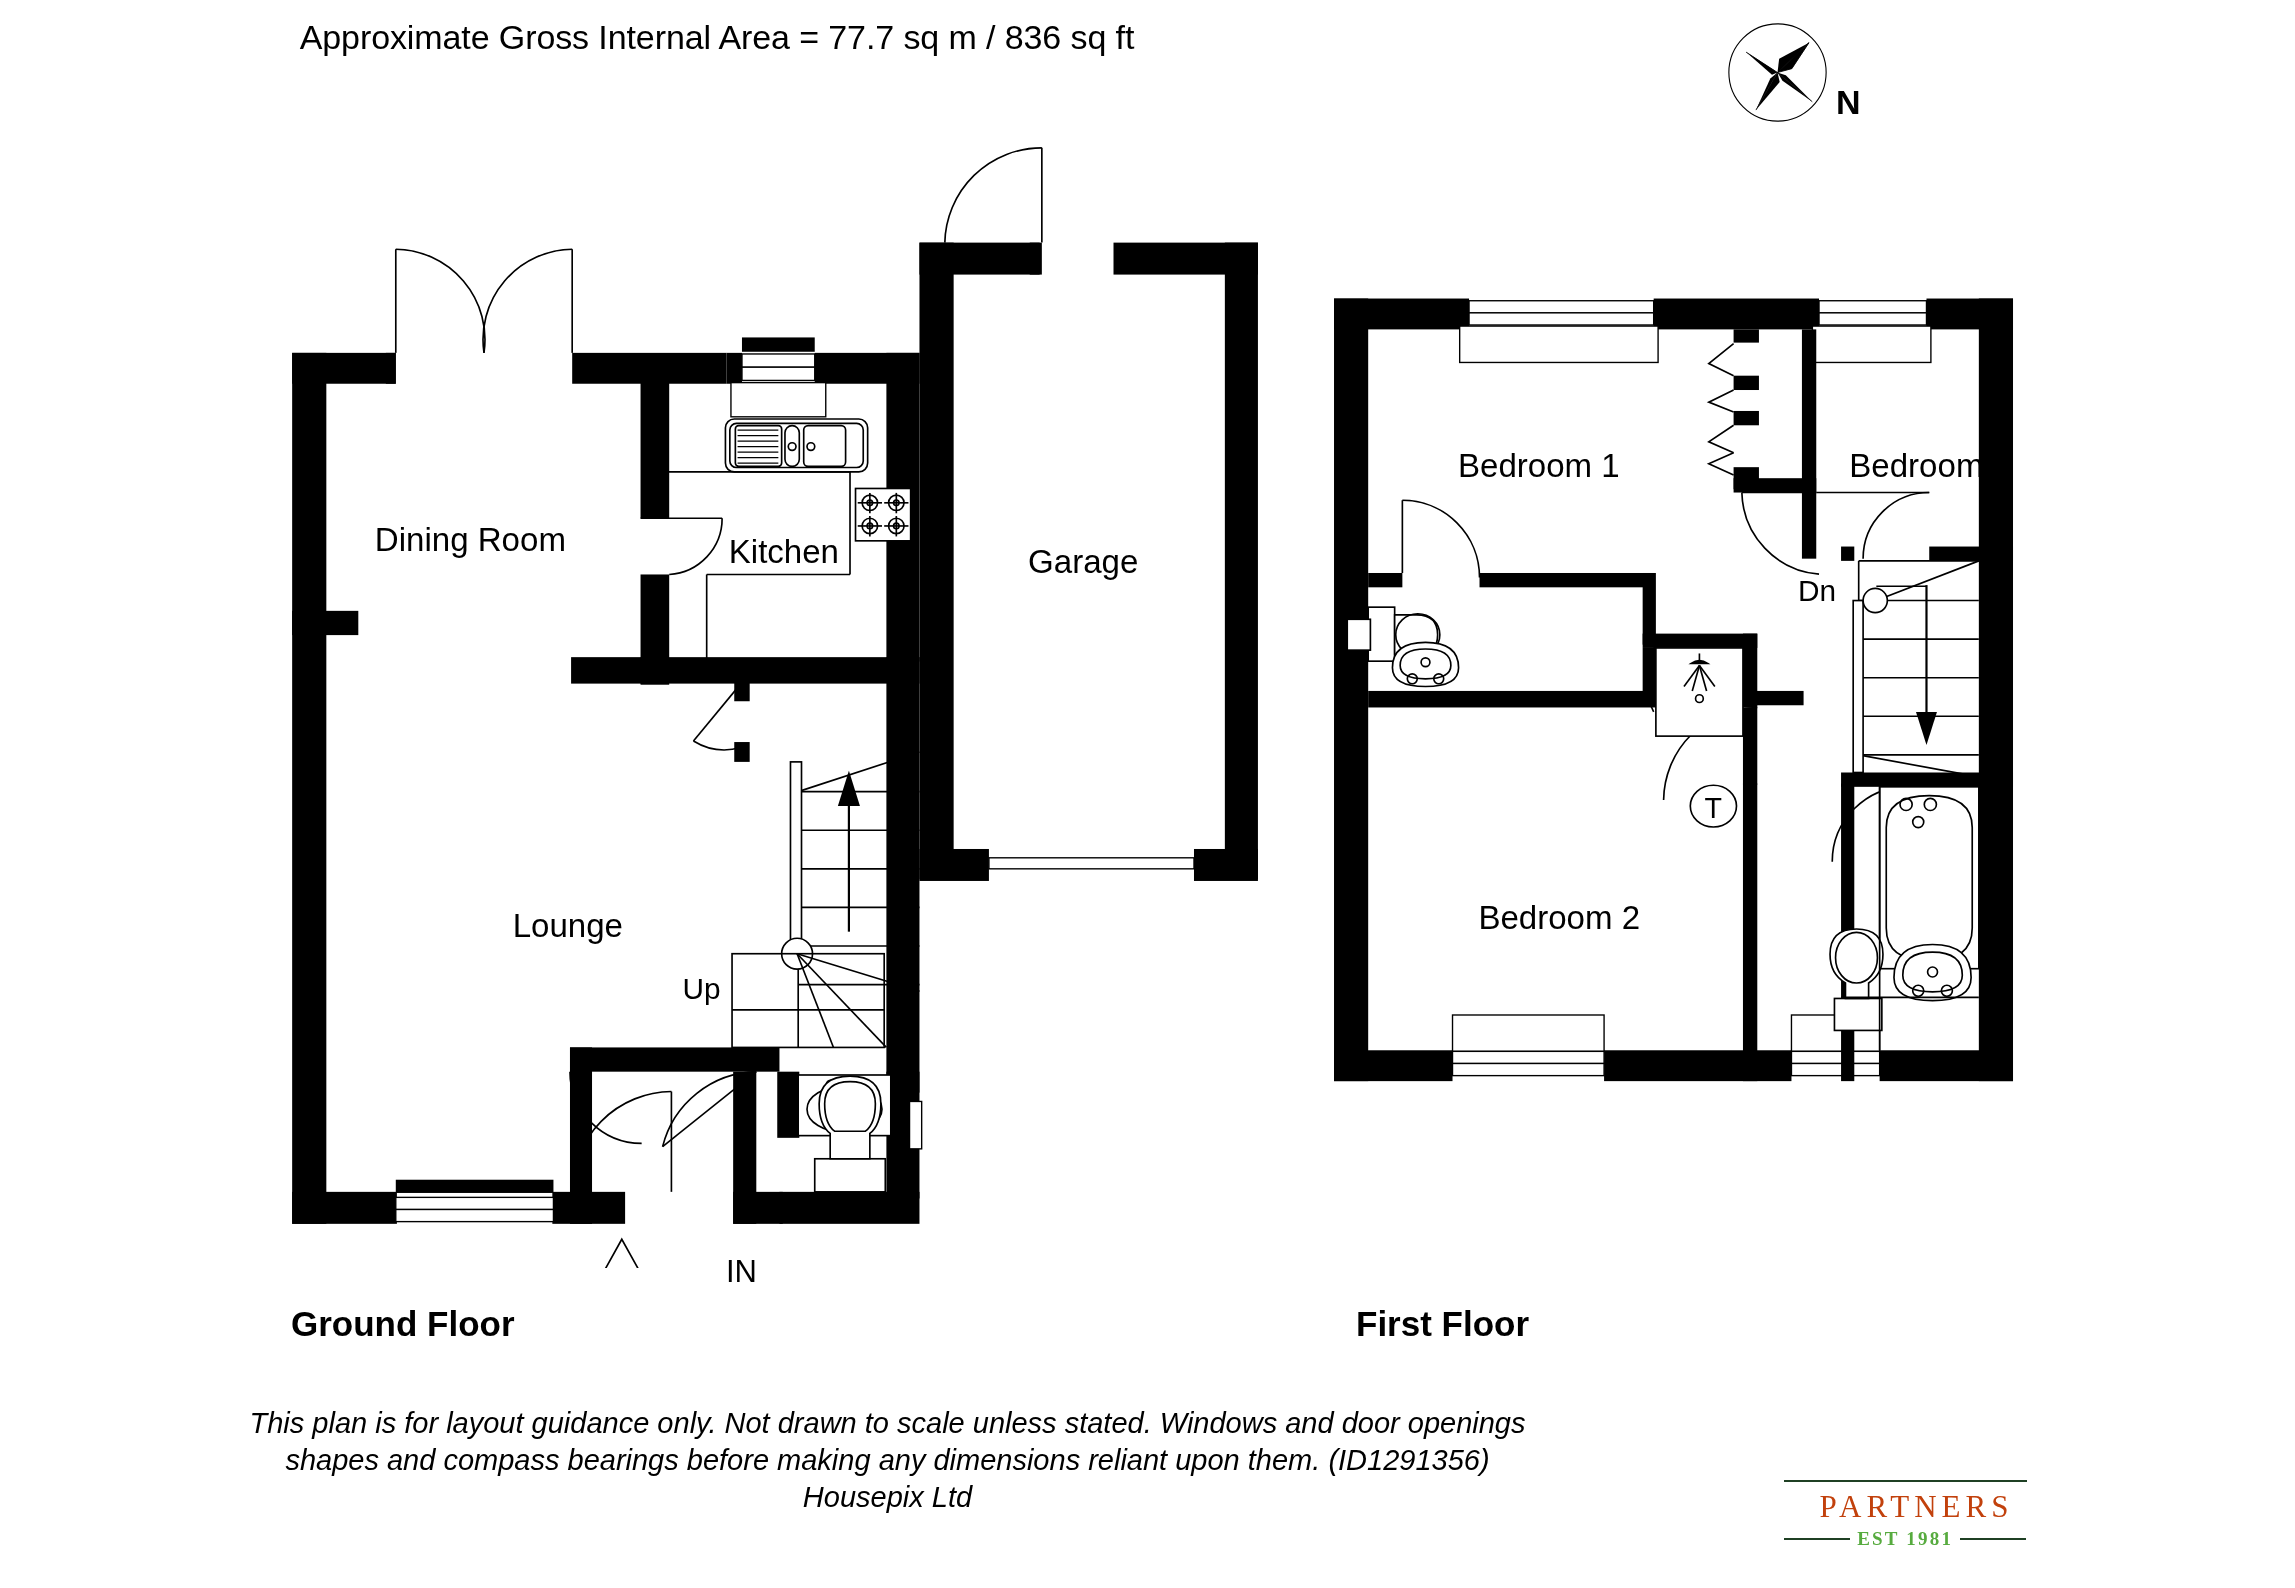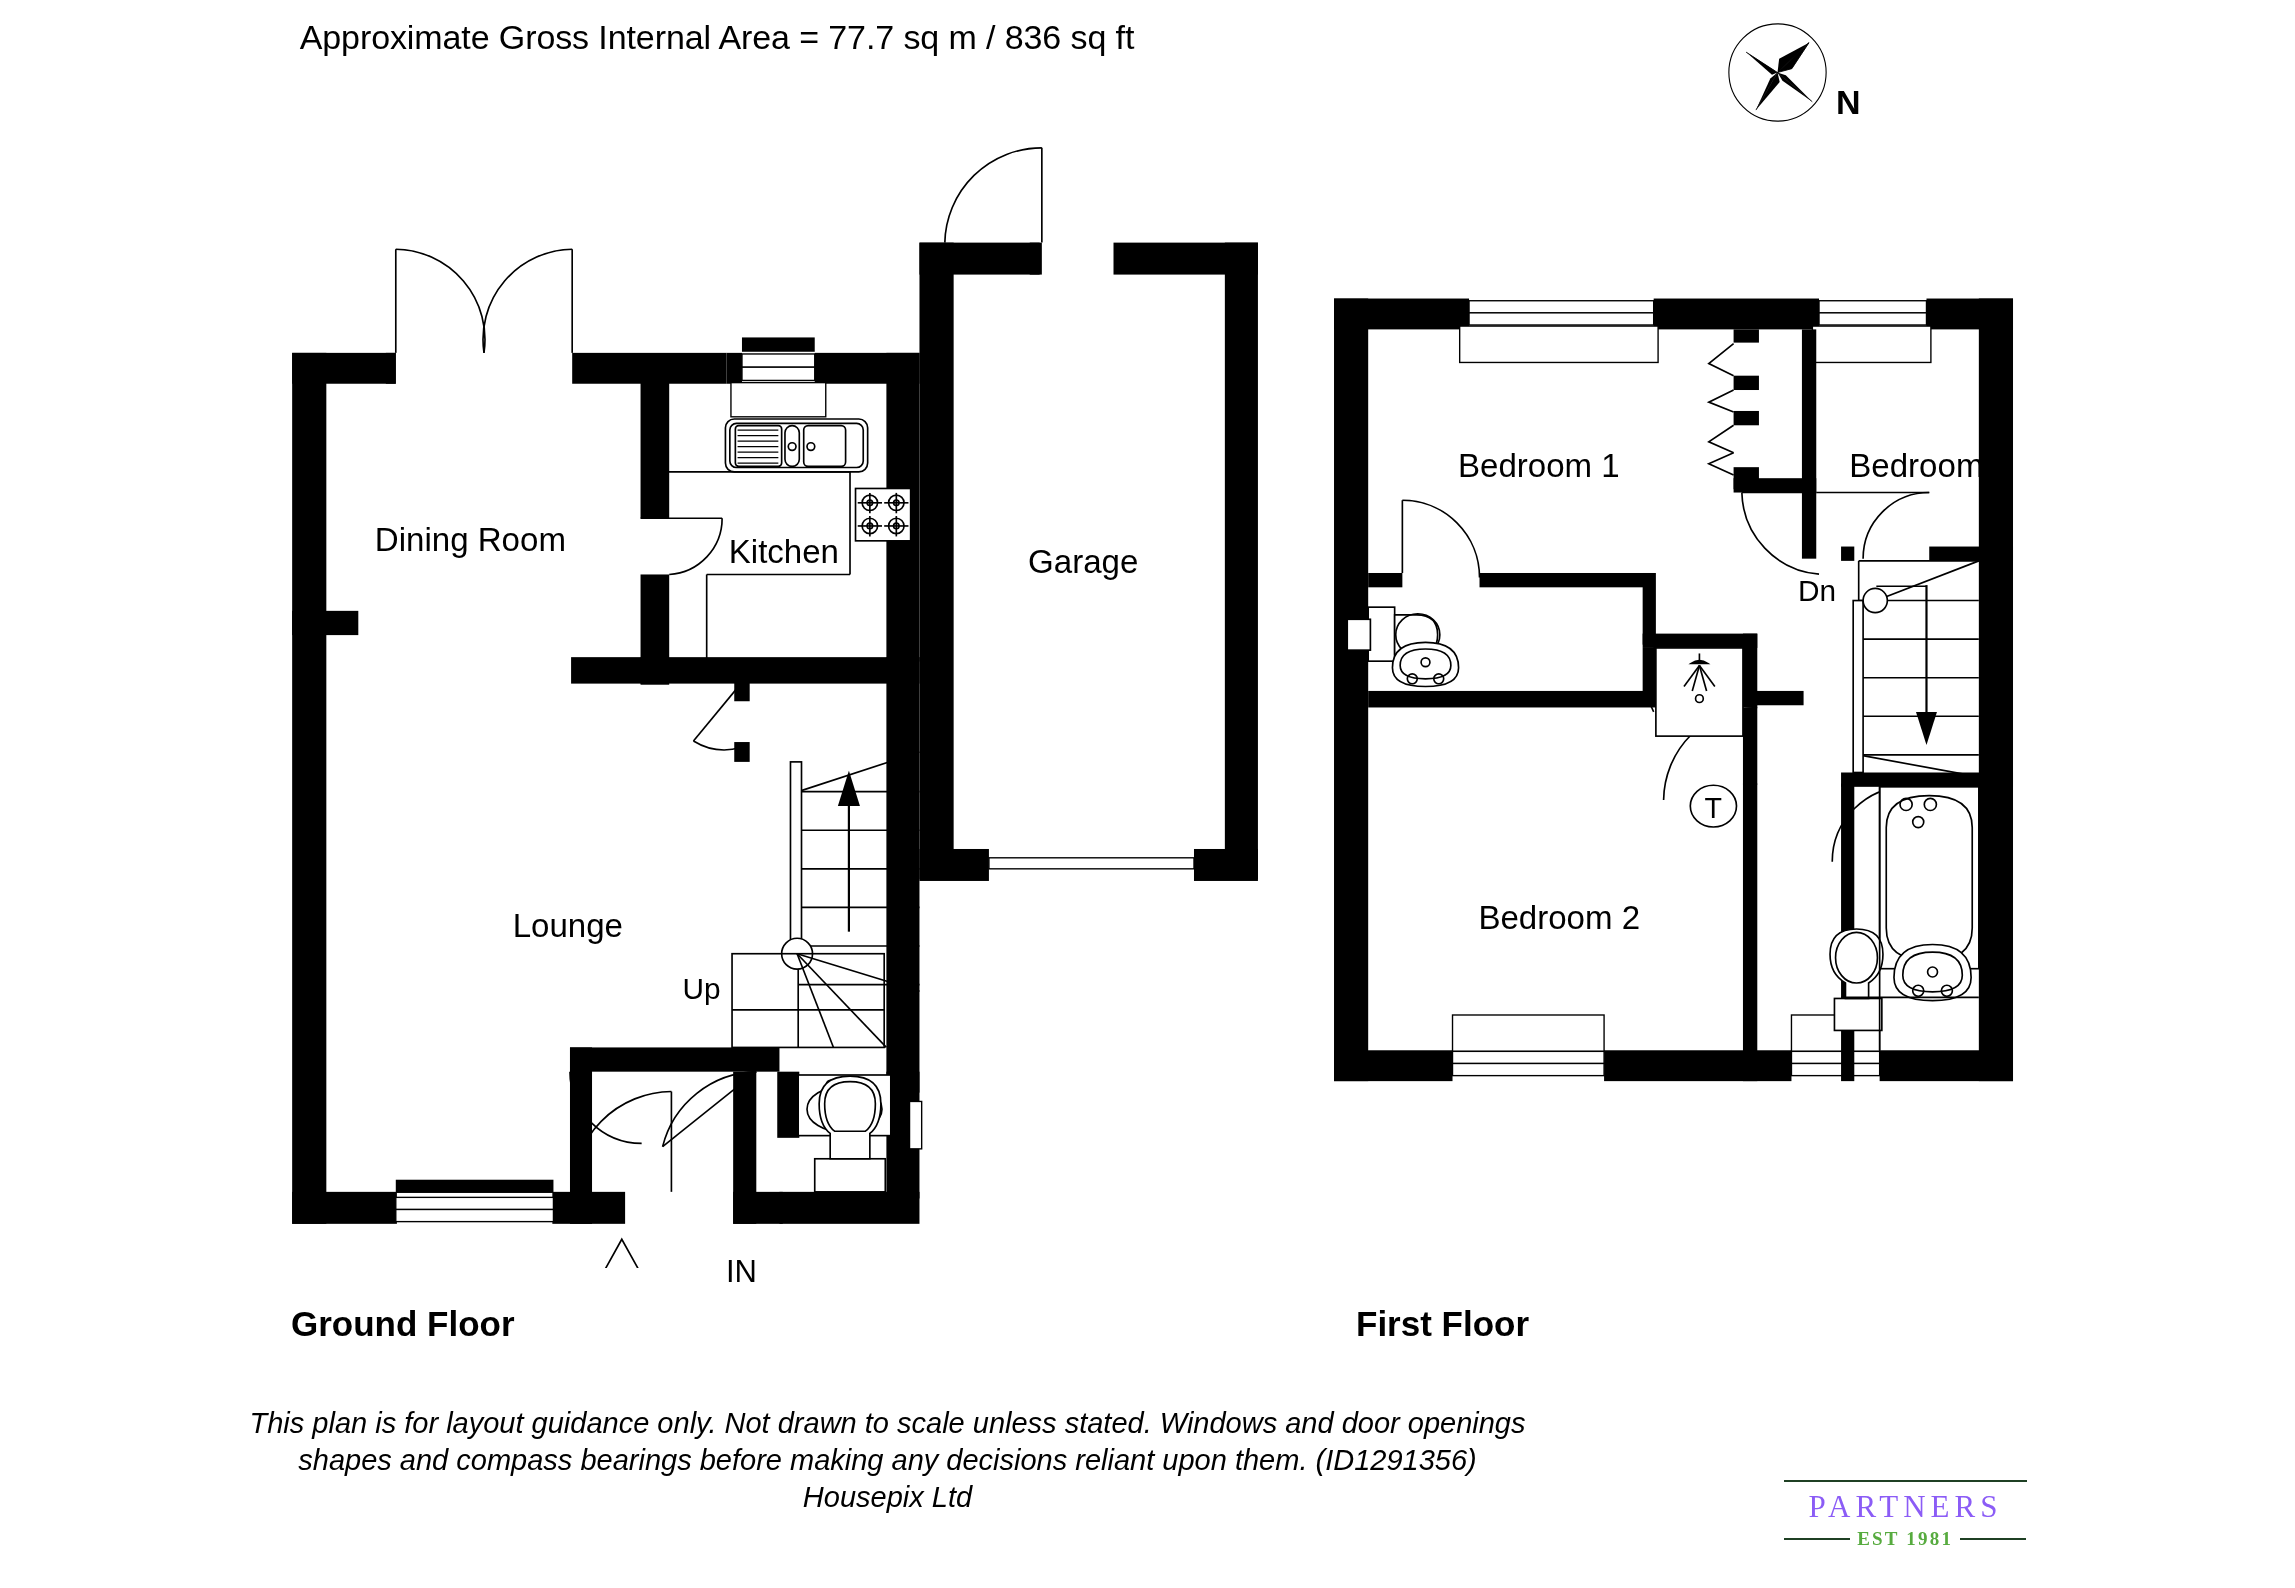--- a/index.html
+++ b/index.html
@@ -45,22 +45,22 @@
   .logo-lane{
     position:absolute;left:0px;top:49px;font-family:"Liberation Serif", serif;
     font-size:53px;font-weight:bold;font-style:italic;color:#1f4024;letter-spacing:-1.1px;
   }
   .logo-amp{
     position:absolute;left:155px;top:12px;font-family:"Liberation Serif", serif;
     font-size:98px;font-weight:bold;font-style:italic;color:#57ab3f;line-height:88px;
   }
   .logo-rule{position:absolute;left:7.7px;width:243px;height:1.7px;background:#1f4024;}
   .logo-partners{
-    position:absolute;left:8px;top:122px;width:243px;text-align:center;
-    font-family:"Liberation Serif", serif;font-size:31px;color:#8b5cf6;letter-spacing:5px;
+    position:absolute;left:19px;top:122px;width:243px;text-align:center;
+    font-family:"Liberation Serif", serif;font-size:31px;color:#c2410c;letter-spacing:5px;
   }
   .logo-est{
     position:absolute;left:7.7px;top:161px;width:243px;text-align:center;
     font-family:"Liberation Serif", serif;font-size:19px;font-weight:bold;
     color:#57ab3f;letter-spacing:2.2px;
   }
   .logo-est-line{position:absolute;top:171px;height:1.7px;background:#1f4024;}
 
   
   svg.plan{position:absolute;left:0;top:0;}
@@ -440,21 +440,21 @@
   <svg class="plan" style="left:1676px;top:772px;" width="88" height="77" viewBox="0 0 160 140">
     <ellipse class="fixture" cx="68" cy="62" rx="42" ry="38"></ellipse>
     <text class="smalllabel" x="52" y="84" style="font-size:52px;">T</text>
   </svg>
 
   <div class="floor-caption" id="cap-ground">Ground Floor</div>
   <div class="floor-caption" id="cap-first">First Floor</div>
 
   <div class="footer">
     <div>This plan is for layout guidance only. Not drawn to scale unless stated. Windows and door openings</div>
-    <div>shapes and compass bearings before making any decisions reliant upon them. (ID1291356)</div>
+    <div>shapes and compass bearings before making any dimensions reliant upon them. (ID1291356)</div>
     <div>Housepix Ltd</div>
   </div>
 
   <div class="logo">
     <div class="logo-rule" style="top:113px;"></div>
     <div class="logo-partners">PARTNERS</div>
     <div class="logo-est-line" style="left:7.7px;width:66px;"></div>
     <div class="logo-est-line" style="left:184px;width:66px;"></div>
     <div class="logo-est">EST 1981</div>
   </div>

